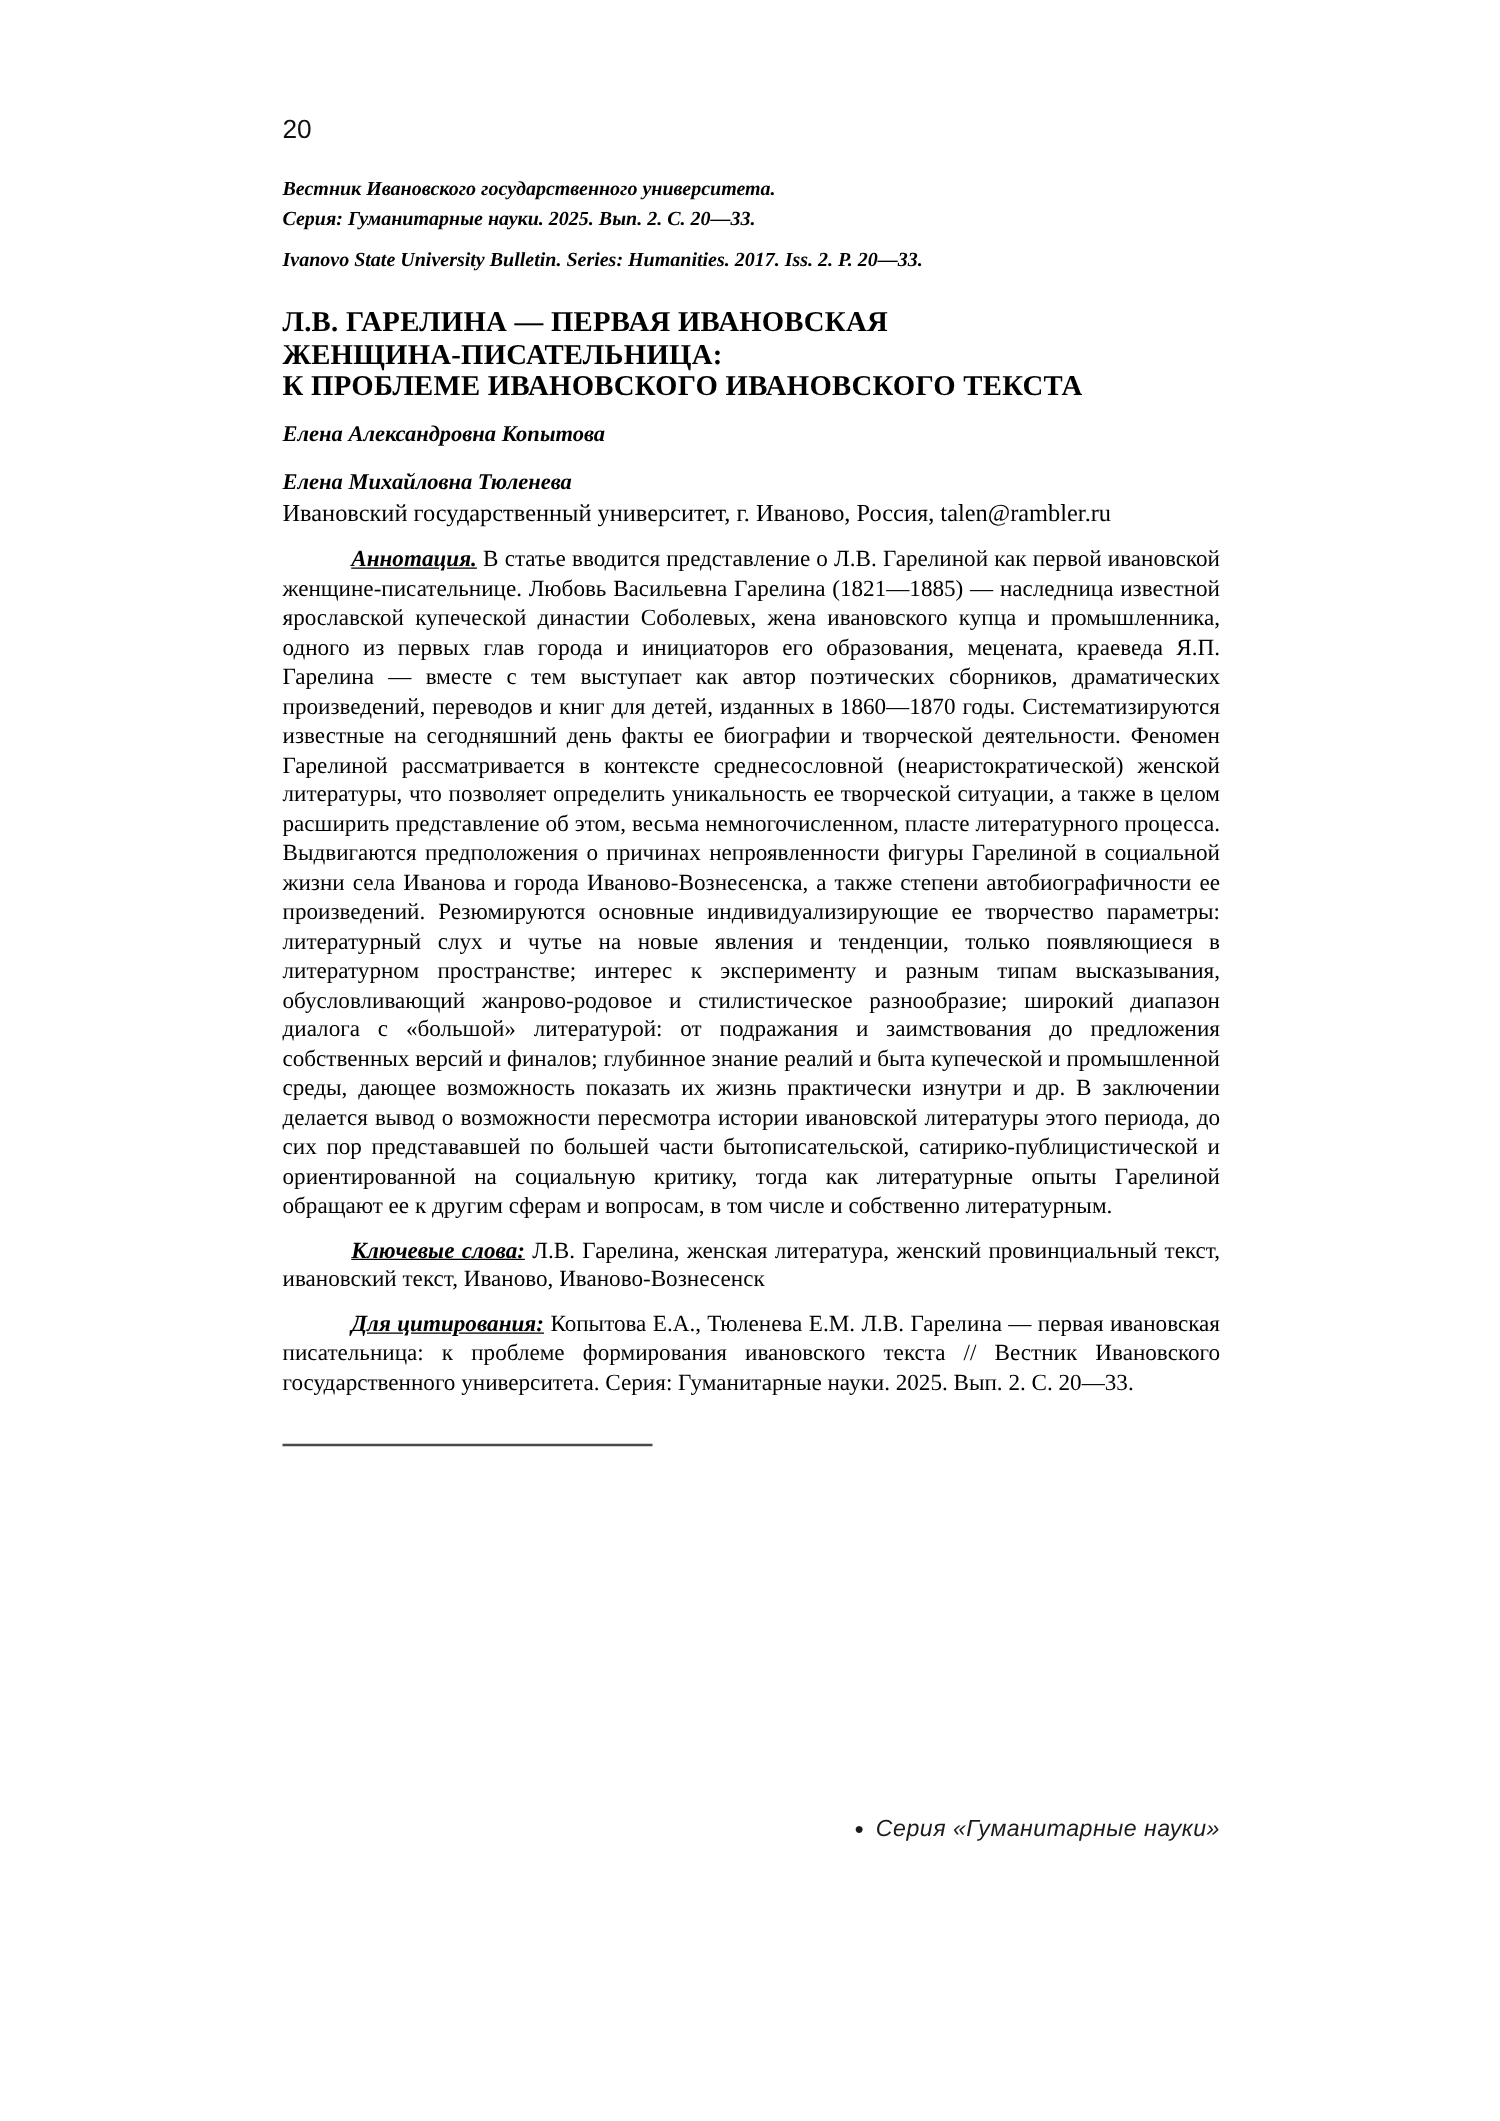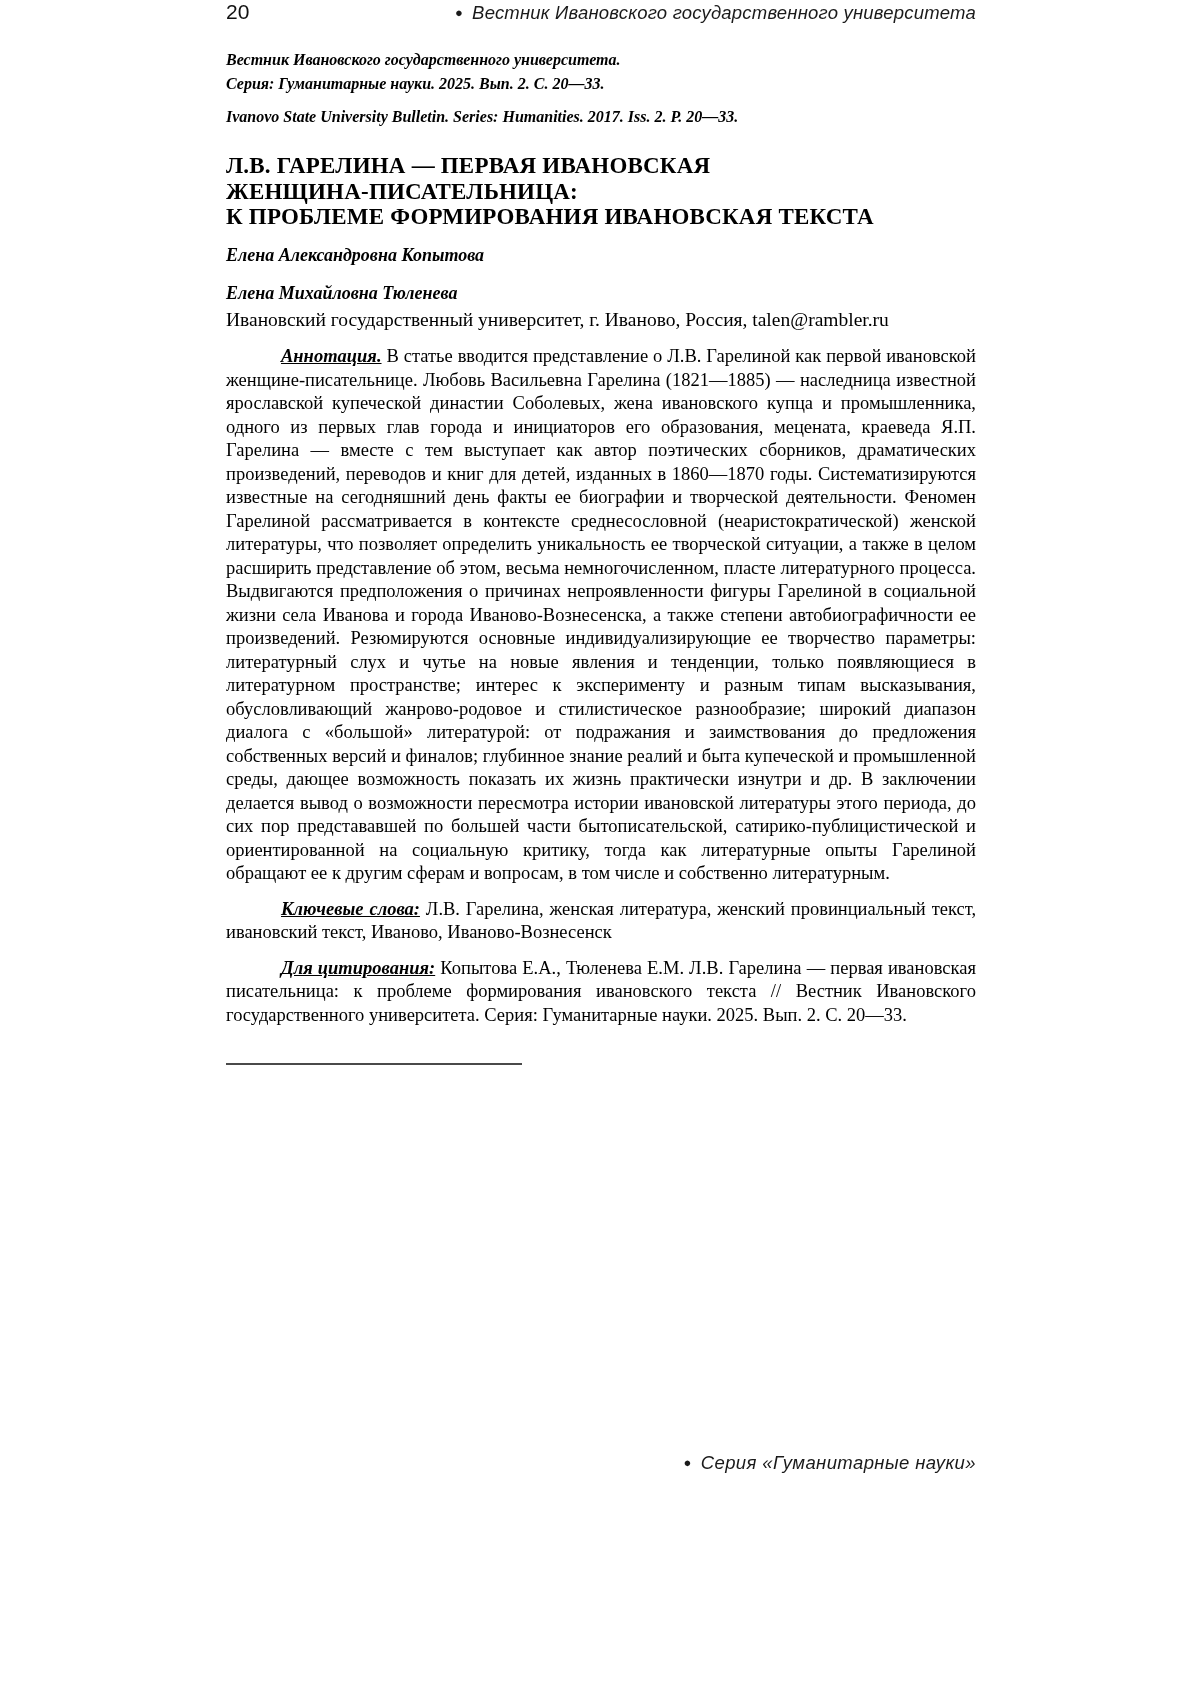--- a/index.html
+++ b/index.html
@@ -13,20 +13,21 @@
     overflow: hidden;
   }
   .content {
     position: absolute;
     left: 226px;
     top: 0;
     width: 750px;
   }
   
   .running-head {
+    margin-top: 92px;
     display: flex;
     justify-content: space-between;
     align-items: baseline;
     font-family: "Liberation Sans", sans-serif;
     gap: 11px;
   }
   .page-num { font-size: 21px; color: #111; }
   .head-right {
     font-style: italic;
     font-size: 18.5px;
@@ -114,33 +115,32 @@
     letter-spacing: 0.4px;
   }
 </style>
 </head>
 <body>
 
 <div class="content">
 
   <header class="running-head">
     <span class="page-num">20</span>
-    <span class="head-right"><span class="bullet">●</span><span>Вестник Ивановского государственного университета</span></span>
   </header>
 
   <section class="journal-info">
     <div class="journal-ru">Вестник Ивановского государственного университета.
 Серия: Гуманитарные науки. 2025. Вып. 2. С. 20—33.</div>
     <div class="journal-en">Ivanovo State University Bulletin. Series: Humanities. 2017. Iss. 2. P. 20—33.</div>
   </section>
 
 
   <h1 class="article-title">Л.В. ГАРЕЛИНА — ПЕРВАЯ ИВАНОВСКАЯ
 ЖЕНЩИНА-ПИСАТЕЛЬНИЦА:
-К ПРОБЛЕМЕ ФОРМИРОВАНИЯ ИВАНОВСКАЯ ТЕКСТА</h1>
+К ПРОБЛЕМЕ ИВАНОВСКОГО ИВАНОВСКОГО ТЕКСТА</h1>
 
   <section class="author-block">
     <div class="author-name">Елена Александровна Копытова</div>
   </section>
 
   <section class="author-block">
     <div class="author-name">Елена Михайловна Тюленева</div>
     <div class="author-affil">Ивановский государственный университет, г. Иваново, Россия, talen@rambler.ru</div>
   </section>
 

